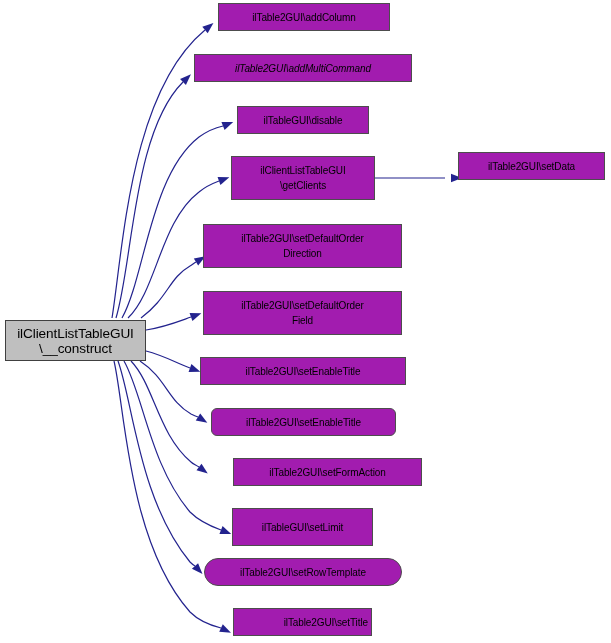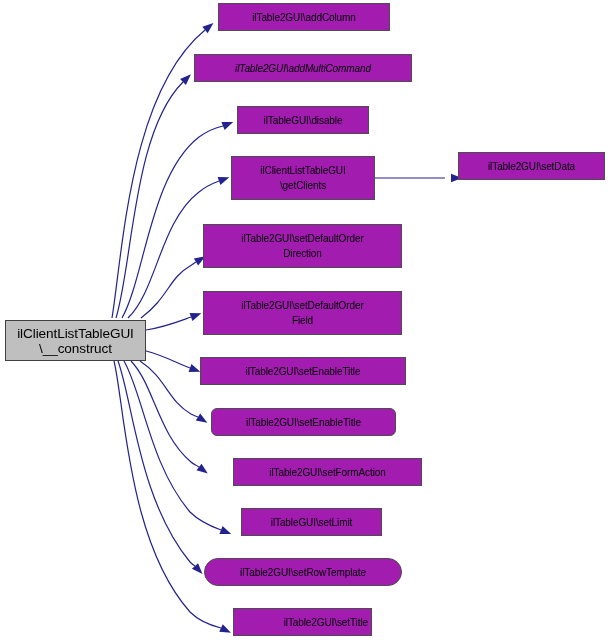--- a/index.html
+++ b/index.html
@@ -93,18 +93,18 @@
       <div class="node" style="left: 231px; top: 156px; width: 144px; height: 44px;"><span class="lbl">ilClientListTableGUI
 \getClients</span></div>
       <div class="node" style="left: 458px; top: 152px; width: 147px; height: 28px;"><span class="lbl">ilTable2GUI\setData</span></div>
       <div class="node" style="left: 203px; top: 224px; width: 199px; height: 44px;"><span class="lbl">ilTable2GUI\setDefaultOrder
 Direction</span></div>
       <div class="node" style="left: 203px; top: 291px; width: 199px; height: 44px;"><span class="lbl">ilTable2GUI\setDefaultOrder
 Field</span></div>
       <div class="node" style="left: 200px; top: 357px; width: 206px; height: 28px;"><span class="lbl">ilTable2GUI\setEnableTitle</span></div>
       <div class="node" style="left: 211px; top: 408px; width: 185px; height: 28px; border-radius: 6px;"><span class="lbl">ilTable2GUI\setEnableTitle</span></div>
       <div class="node" style="left: 209px; top: 458px; width: 189px; height: 28px; margin-left: 24px;"><span class="lbl">ilTable2GUI\setFormAction</span></div>
-      <div class="node" style="left: 232px; top: 508px; width: 141px; height: 28px; margin-left: 9px;"><span class="lbl">ilTableGUI\setLimit</span></div>
+      <div class="node" style="left: 232px; top: 508px; width: 141px; height: 38px;"><span class="lbl">ilTableGUI\setLimit</span></div>
       <div class="node" style="left: 204px; top: 558px; width: 198px; height: 28px; border-radius: 14px;"><span class="lbl">ilTable2GUI\setRowTemplate</span></div>
       <div class="node" style="left: 233px; top: 608px; width: 139px; height: 28px; text-align: right;"><span class="lbl">ilTable2GUI\setTitle</span></div>
     </div>
 
 </div>
 
 </body></html>

